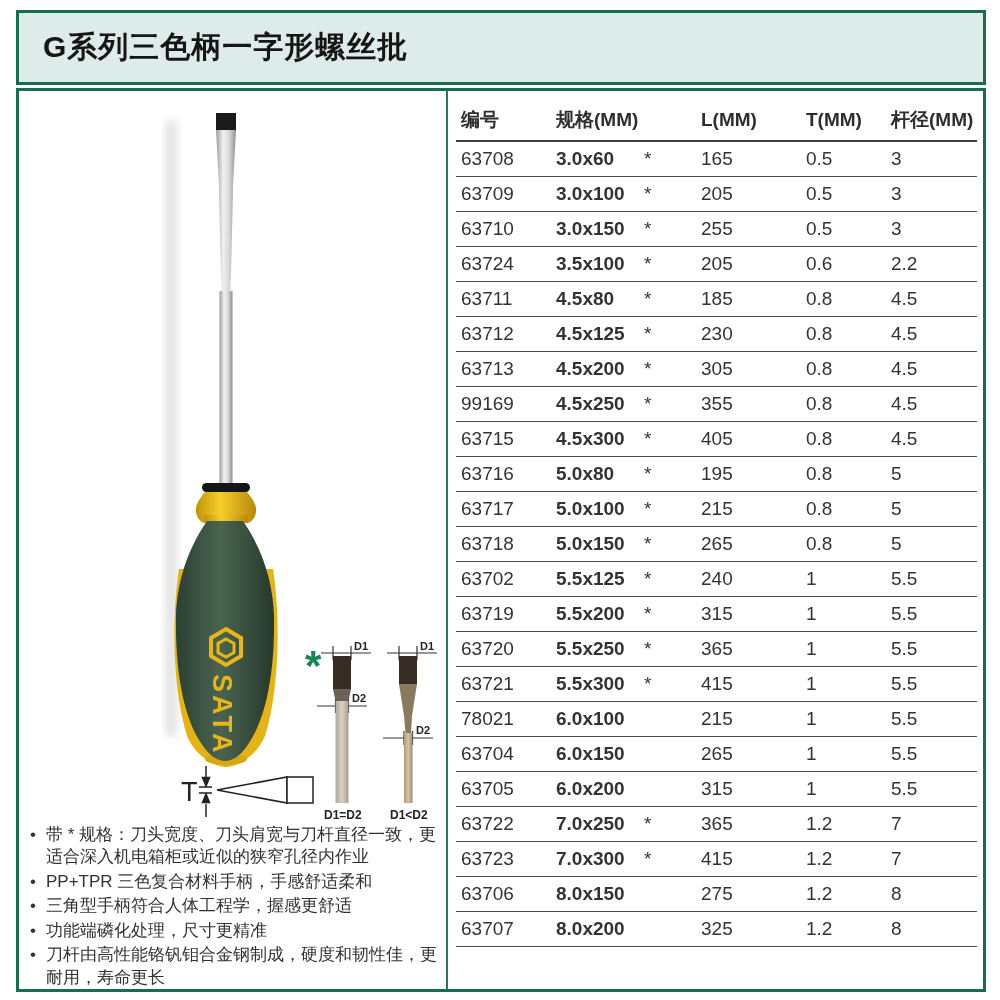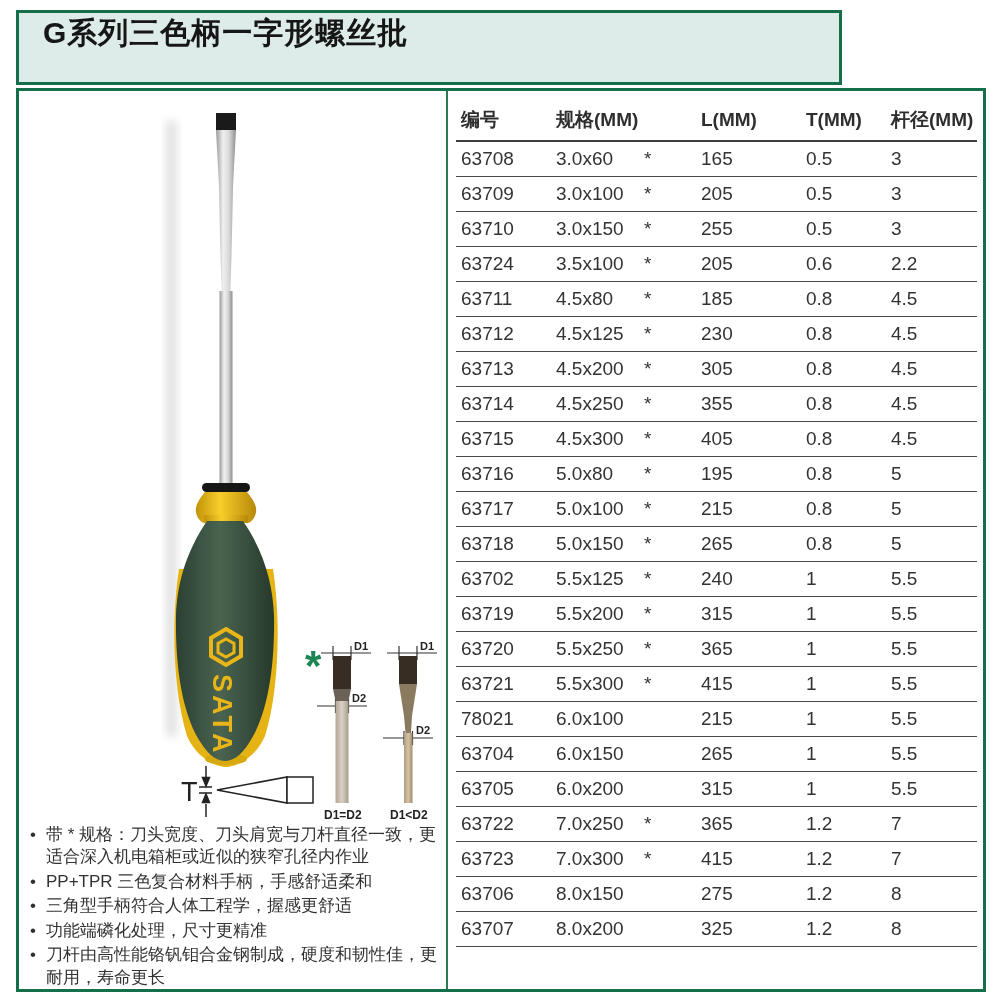--- a/index.html
+++ b/index.html
@@ -3,23 +3,23 @@
 <meta charset="utf-8">
 <style>
   html,body{margin:0;padding:0;}
   body{
     width:1000px;height:1000px;position:relative;background:#ffffff;
     font-family:"Liberation Sans","DejaVu Sans",sans-serif;
     -webkit-font-smoothing:antialiased;
   }
   
   .header-box{
-    position:absolute;left:16px;top:10px;width:826px;height:75px;
+    position:absolute;left:16px;top:10px;width:970px;height:75px;
     background:#ddece8;border:3px solid #156f4a;box-sizing:border-box;
-    display:flex;
+    display:flex;align-items:center;
   }
   .header-title{
     font-size:30px;font-weight:700;color:#161616;padding-left:24px;letter-spacing:1px;
   }
   
   .card{
     position:absolute;left:16px;top:88px;width:970px;height:904px;
     background:#ffffff;border:3px solid #156f4a;box-sizing:border-box;
     display:flex;overflow:hidden;
   }
@@ -32,21 +32,21 @@
   table.spec{width:100%;border-collapse:collapse;table-layout:fixed;}
   table.spec th{
     text-align:left;font-weight:700;font-size:19px;color:#2e2e2e;
     padding:8px 0 7px 0;border-bottom:2px solid #3d3d3d;white-space:nowrap;
   }
   table.spec td{
     font-size:19px;color:#333333;height:34px;padding:0;
     border-bottom:1.5px solid #4a4a4a;vertical-align:middle;white-space:nowrap;
   }
   table.spec th:first-child,table.spec td:first-child{padding-left:5px;}
-  .spec-val{display:inline-block;min-width:88px;}
+  .spec-val{display:inline-block;min-width:88px;font-weight:bold;}
   .spec-star{font-size:19px;color:#333;}
   
   .fig{position:absolute;}
   
   .notes{
     position:absolute;left:6px;top:733px;width:414px;margin:0;padding:0;list-style:none;
     font-size:17px;line-height:1.32;color:#323232;
   }
   .notes li{position:relative;padding-left:21px;margin-bottom:2px;}
   .notes li::before{content:"\2022";position:absolute;left:5px;top:0;color:#323232;}
@@ -258,21 +258,21 @@
             <td>4.5</td>
           </tr>
           <tr>
             <td>63713</td>
             <td><span class="spec-val">4.5x200</span><span class="spec-star">*</span></td>
             <td>305</td>
             <td>0.8</td>
             <td>4.5</td>
           </tr>
           <tr>
-            <td>63714</td>
+            <td>99169</td>
             <td><span class="spec-val">4.5x250</span><span class="spec-star">*</span></td>
             <td>355</td>
             <td>0.8</td>
             <td>4.5</td>
           </tr>
           <tr>
             <td>63715</td>
             <td><span class="spec-val">4.5x300</span><span class="spec-star">*</span></td>
             <td>405</td>
             <td>0.8</td>

